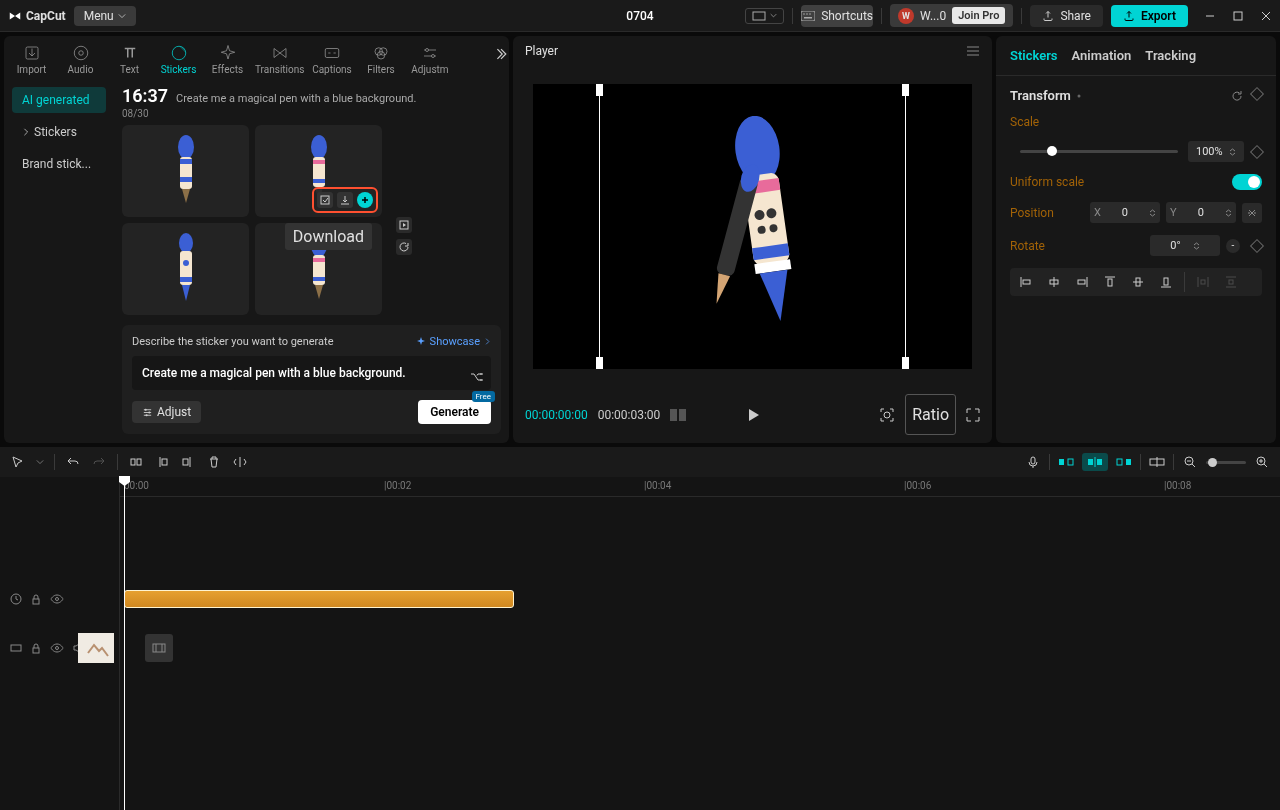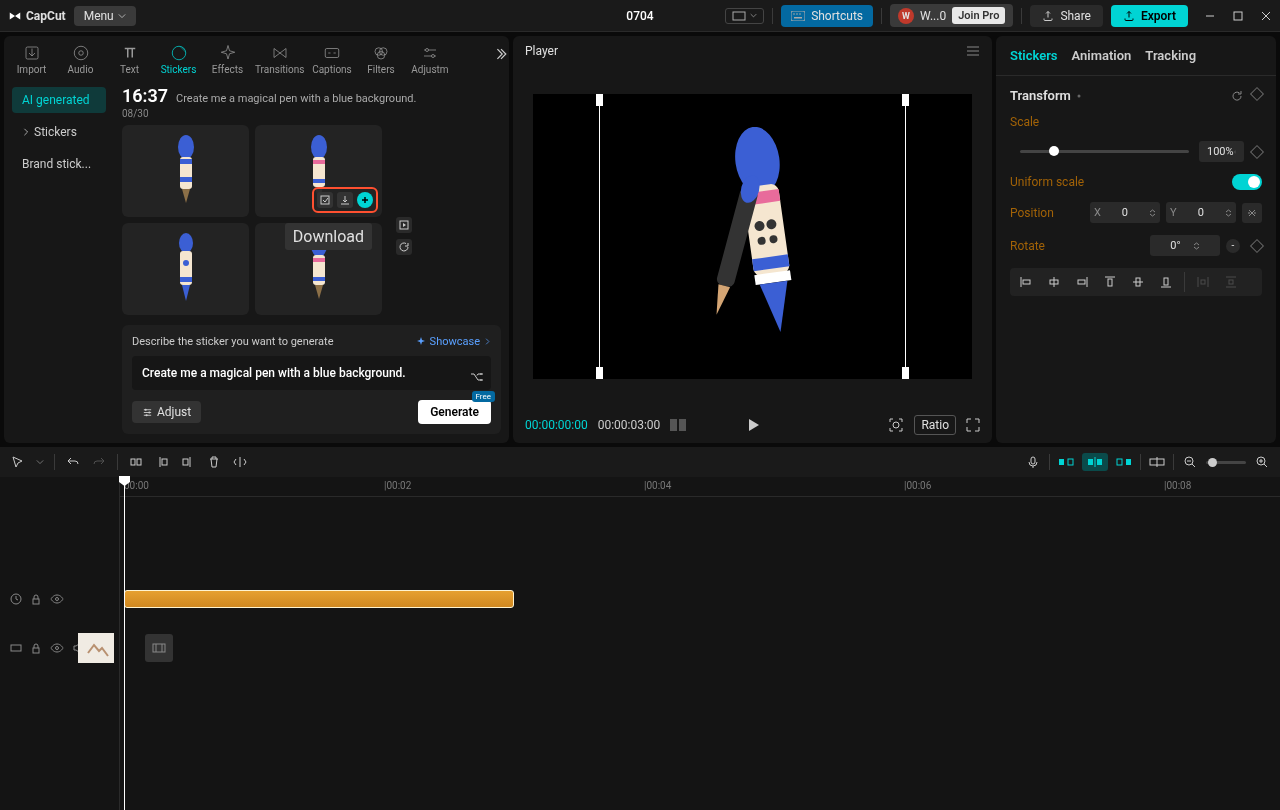--- a/index.html
+++ b/index.html
@@ -6,21 +6,21 @@
 body { background: #0a0a0a; color: #e0e0e0; font-size: 12px; overflow: hidden; width: 1280px; height: 810px; }
 svg { display: block; }
 
 
 .topbar { height: 32px; background: #1a1a1a; display: flex; align-items: center; padding: 0 8px; gap: 8px; border-bottom: 1px solid #2a2a2a; }
 .logo { display: flex; align-items: center; gap: 4px; font-weight: 700; }
 .menu-btn { background: #3a3a3a; padding: 3px 10px; border-radius: 4px; display: flex; align-items: center; gap: 4px; cursor: pointer; }
 .center-title { position: absolute; left: 50%; transform: translateX(-50%); font-weight: 500; color: #fff; }
 .topbar-right { margin-left: auto; display: flex; align-items: center; gap: 8px; }
 .ratio-badge { border: 1px solid #444; padding: 2px 6px; border-radius: 3px; display: flex; align-items: center; gap: 4px; }
-.shortcut-btn { background: #0369a1; padding: 4px 10px; border-radius: 4px; display: flex; align-items: center; gap: 6px; }
+.shortcut-btn { background: #404040; padding: 4px 0; border-radius: 4px; display: flex; align-items: center; gap: 6px; }
 .user-badge { background: #3a3a3a; padding: 3px 8px; border-radius: 4px; display: flex; align-items: center; gap: 6px; }
 .user-avatar-letter { width: 16px; height: 16px; border-radius: 50%; background: #c0392b; display: flex; align-items: center; justify-content: center; font-size: 9px; font-weight: bold; }
 .joinpro { background: #e8e8e8; color: #333; padding: 2px 6px; border-radius: 3px; font-weight: 600; font-size: 11px; }
 .share-btn { background: #2a2a2a; padding: 4px 12px; border-radius: 4px; display: flex; align-items: center; gap: 6px; }
 .export-btn { background: #00d4d4; color: #000; padding: 4px 12px; border-radius: 4px; display: flex; align-items: center; gap: 6px; font-weight: 600; }
 .win-controls { display: flex; gap: 16px; margin-left: 8px; }
 .win-ctrl { width: 12px; height: 12px; display: flex; align-items: center; justify-content: center; cursor: pointer; }
 
 
 .main { display: flex; height: 415px; }
@@ -73,35 +73,35 @@
 .canvas-inner { width: 100%; height: 285px; background: #000; display: flex; align-items: center; justify-content: center; position: relative; }
 .crop-handle { position: absolute; width: 1px; background: #fff; height: 100%; }
 .crop-handle.left { left: 66px; } .crop-handle.right { right: 66px; }
 .crop-handle::before, .crop-handle::after { content:''; position:absolute; left:-3px; width:7px; height:12px; background:#fff; }
 .crop-handle::before { top: 0; } .crop-handle::after { bottom: 0; }
 .big-pen { width: 120px; height: 220px; }
 .player-footer { display: flex; align-items: center; padding: 8px 12px; gap: 10px; }
 .time-cur { color: #00d4d4; }
 .time-dur { color: #ccc; }
 .player-ctrl-group { margin-left: auto; display: flex; gap: 10px; align-items: center; }
-.ratio-box { border: 1px solid #555; padding: 2px 6px; border-radius: 3px; font-size: 12px; }
+.ratio-box { border: 1px solid #555; padding: 10px 6px; border-radius: 3px; font-size: 16px; }
 .play-btn-center { position: absolute; left: 50%; transform: translateX(-50%); }
 
 
 .right-panel { width: 280px; background: #171717; border-radius: 6px; margin: 4px; padding: 0; }
 .rp-tabs { display: flex; gap: 14px; padding: 12px 14px; border-bottom: 1px solid #2a2a2a; }
 .rp-tab { color: #ccc; font-weight: 600; font-size: 13px; cursor: pointer; }
 .rp-tab.active { color: #00d4d4; }
 .rp-section { padding: 12px 14px; }
 .rp-row { display: flex; align-items: center; justify-content: space-between; margin-bottom: 12px; }
 .rp-title { font-weight: 600; font-size: 13px; display: flex; align-items: center; gap: 4px; }
 .rp-label { color: #a16207; font-size: 12px; text-align: right; }
 .slider-track { flex: 1; height: 3px; background: #444; border-radius: 2px; margin: 0 10px; position: relative; }
 .slider-thumb { position: absolute; width: 10px; height: 10px; border-radius: 50%; background: #fff; top: -4px; left: 17%; }
-.val-box { background: #2a2a2a; padding: 4px 8px; border-radius: 3px; width: 45px; text-align: center; display: flex; align-items: center; justify-content: space-between; font-size: 11px; }
+.val-box { background: #2a2a2a; padding: 4px 8px; border-radius: 3px; width: 56px; text-align: center; display: flex; align-items: center; justify-content: space-between; font-size: 11px; }
 .toggle { width: 30px; height: 16px; border-radius: 10px; background: #00d4d4; position: relative; }
 .toggle::after { content:''; position:absolute; right:2px; top:2px; width:12px; height:12px; border-radius:50%; background:#fff; }
 .xy-row { display: flex; gap: 6px; align-items: center; }
 .xy-box { background: #2a2a2a; padding: 4px; border-radius: 3px; display: flex; align-items: center; gap: 6px; font-size: 11px; width: 70px; justify-content: space-between; }
 .xy-letter { color: #888; }
 .align-row { display: flex; gap: 4px; background: #222; border-radius: 4px; padding: 4px; flex-wrap: wrap; }
 .align-ic { width: 24px; height: 20px; display: flex; align-items: center; justify-content: center; border-radius: 3px; cursor: pointer; }
 .diamond { width: 10px; height: 10px; border: 1px solid #666; transform: rotate(45deg); }
 .dash-circle { width: 14px; height: 14px; border-radius: 50%; background: #2a2a2a; display: flex; align-items: center; justify-content: center; font-size: 10px; }
 

